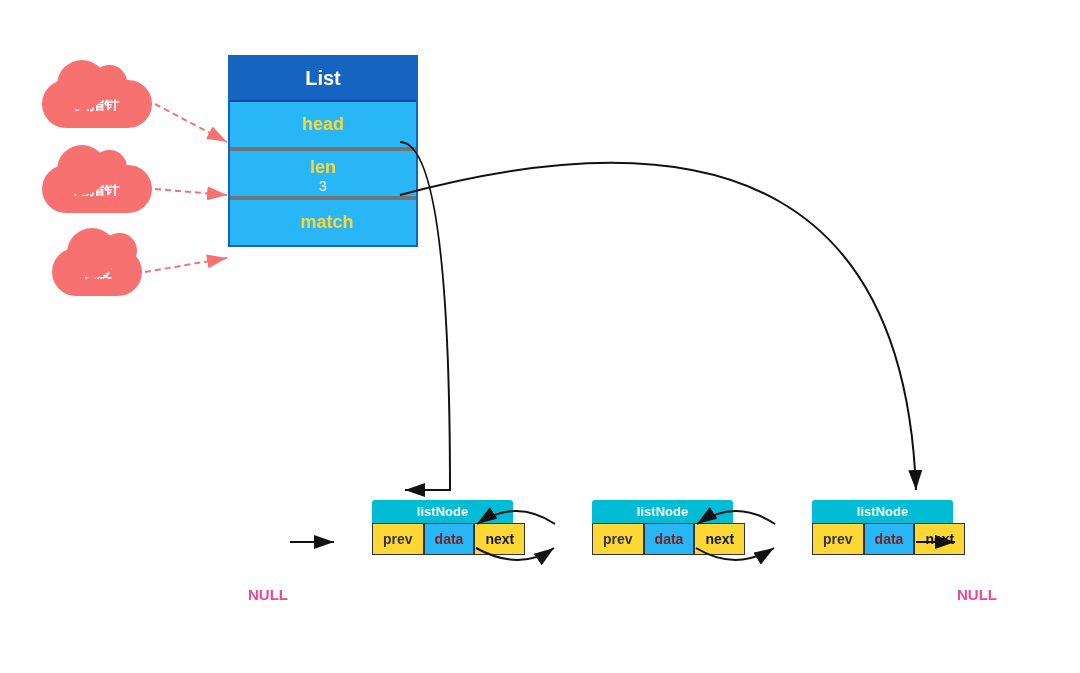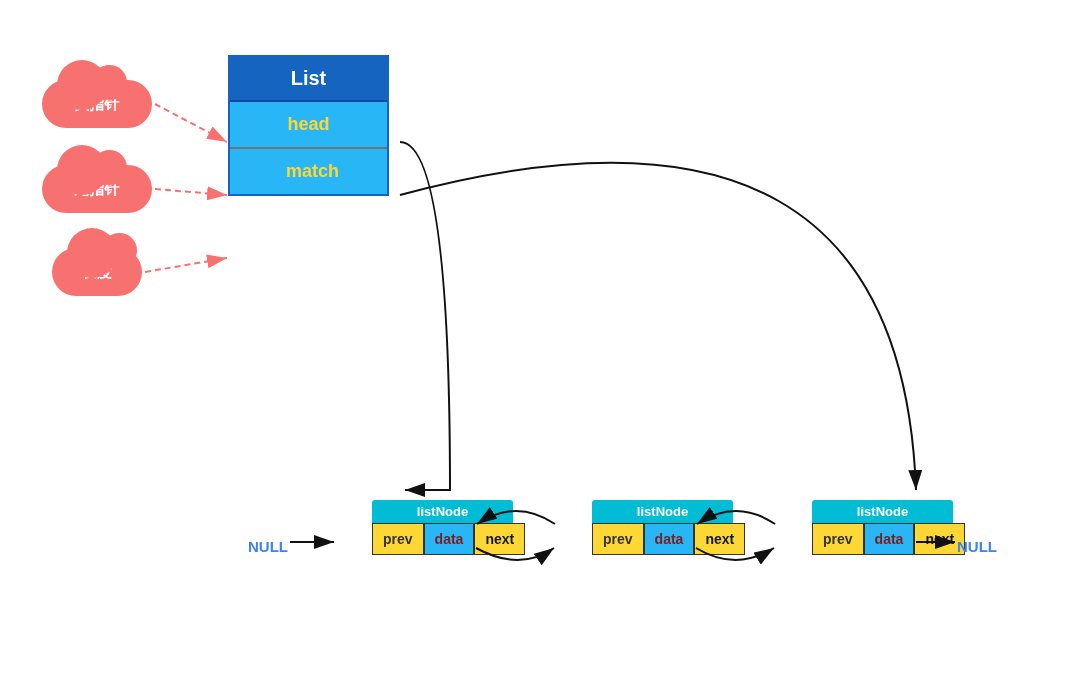--- a/index.html
+++ b/index.html
@@ -43,40 +43,40 @@
     .cloud::after {
       width: 35px; height: 35px;
       top: -15px; left: 50px;
     }
 
     
     .list-table {
       position: absolute;
       left: 228px;
       top: 55px;
-      width: 161px;
+      width: 190px;
       border: 2px solid #1565c0;
     }
     .list-table .list-header {
       background: #1565c0;
       color: white;
       text-align: center;
       font-size: 20px;
       font-weight: bold;
       padding: 10px 0;
       border-bottom: 2px solid #0d47a1;
     }
     .list-table .list-row {
       background: #29b6f6;
       color: #fdd835;
       text-align: center;
       font-size: 18px;
       font-weight: bold;
       padding: 12px 0;
-      border-bottom: 2px solid #737373;
+      border-bottom: 4px solid #737373;
       position: relative;
     }
     .list-table .list-row.len-row {
       padding: 6px 0 2px;
       font-size: 18px;
     }
     .list-table .list-row.len-row .len-val {
       color: white;
       font-size: 14px;
       font-weight: normal;
@@ -114,21 +114,22 @@
     }
     .cell-prev { background: #fdd835; color: #333; }
     .cell-data { background: #29b6f6; color: #7f1d1d; }
     .cell-next { background: #fdd835; color: #0f172a; }
 
     
     .null-label {
       position: absolute;
       font-size: 15px;
       font-weight: bold;
-      color: #3b82f6;
+      color: #ec4899;
+      margin-top: 48px;
     }
 
     
     .arrow-svg {
       position: absolute;
       top: 0; left: 0;
       width: 1080px;
       height: 673px;
       pointer-events: none;
     }
@@ -145,20 +146,24 @@
     <span>尾指针</span>
   </div>
   <div class="cloud" style="left:52px; top:248px; width:90px; height:48px; font-size:15px;">
     <span>长度</span>
   </div>
 
   <div class="list-table">
     <div class="list-header">List</div>
     <div class="list-row">
       <span>head</span>
+    </div>
+    <div class="list-row len-row">
+      <span>len</span>
+      <span class="len-val">3</span>
     </div>
     <div class="list-row">
       <span>match</span>
     </div>
   </div>
 
   <div class="node-group" style="left:335px; top:500px;">
     <div class="node-label" style="width:141px;">listNode</div>
     <div class="node-cells">
       <div class="node-cell cell-prev">prev</div>

